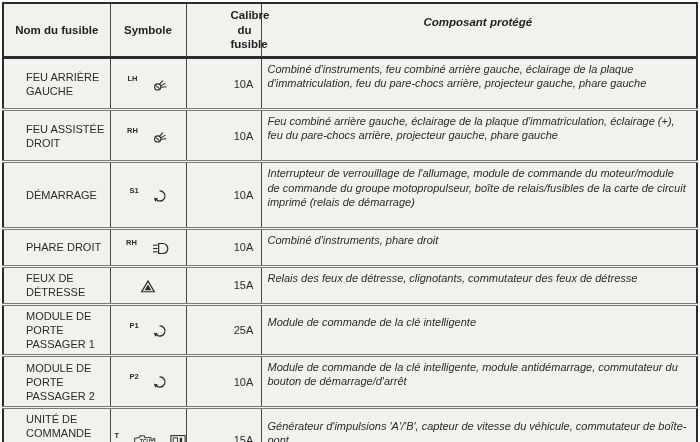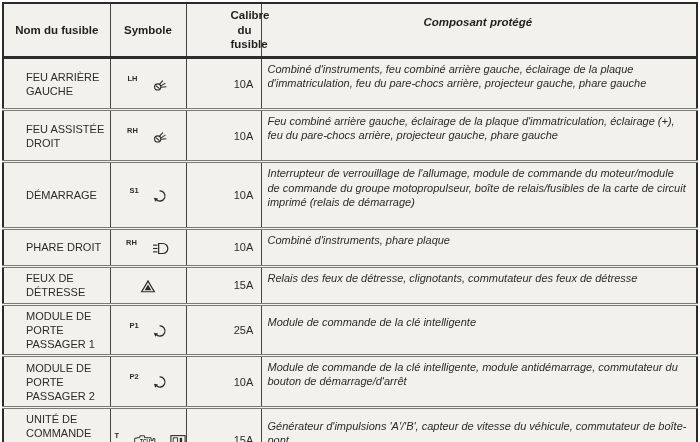--- a/index.html
+++ b/index.html
@@ -170,21 +170,21 @@
           <td class="c-sym"><span class="sym">
               <span class="sup">RH</span>
               <svg class="icn headlight-icon">
                 <use href="#headlight-icon"></use>
               </svg>
             </span></td>
           <td class="c-rate">
             <div>10A</div>
           </td>
           <td class="c-comp">
-            <div>Combiné d'instruments, phare plaque</div>
+            <div>Combiné d'instruments, phare droit</div>
           </td>
         </tr>
         <tr>
           <td class="c-name">
             <div>FEUX DE DÉTRESSE</div>
           </td>
           <td class="c-sym"><span class="sym">
               <svg class="icn hazard-triangle-icon">
                 <use href="#hazard-triangle-icon"></use>
               </svg>

